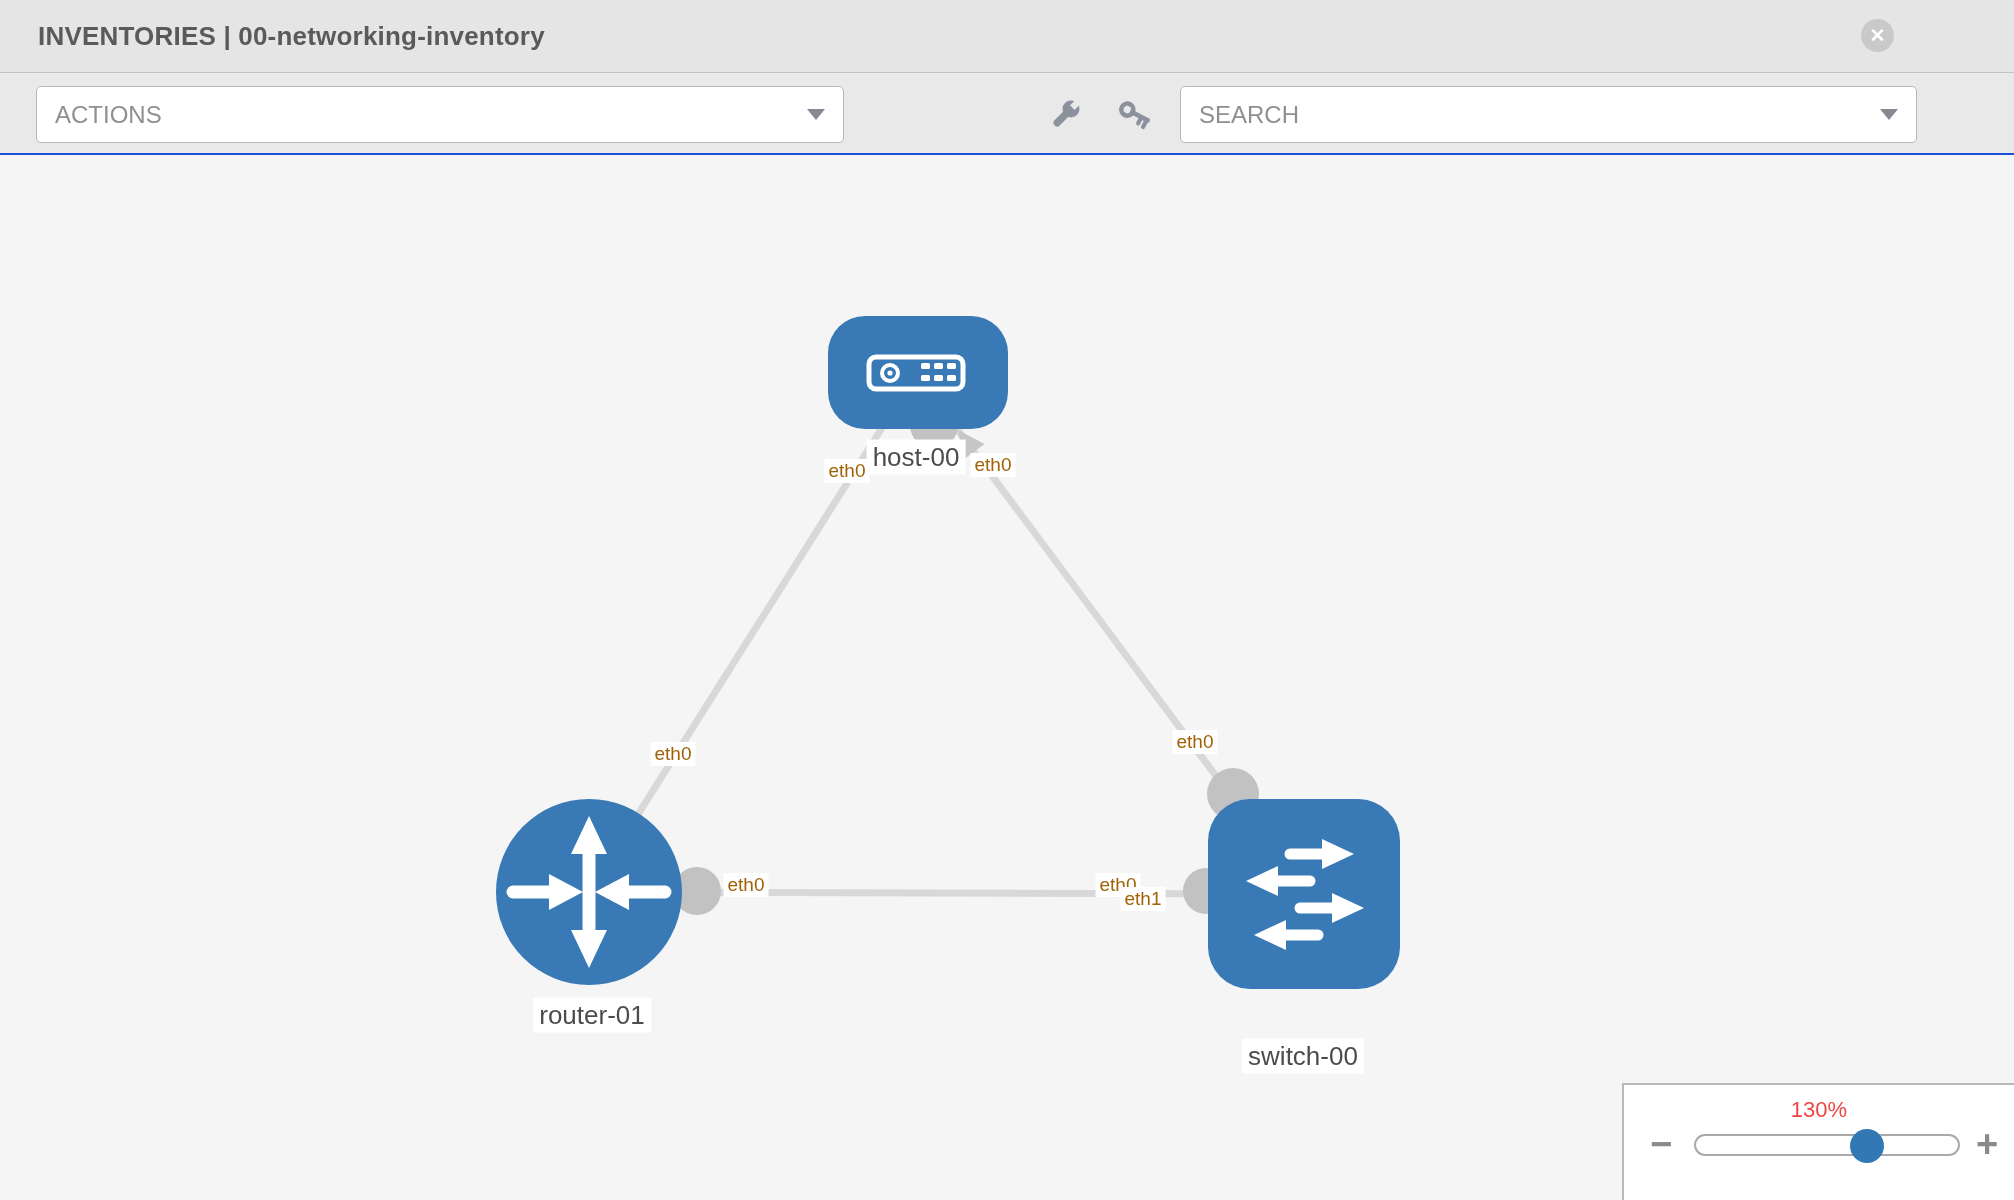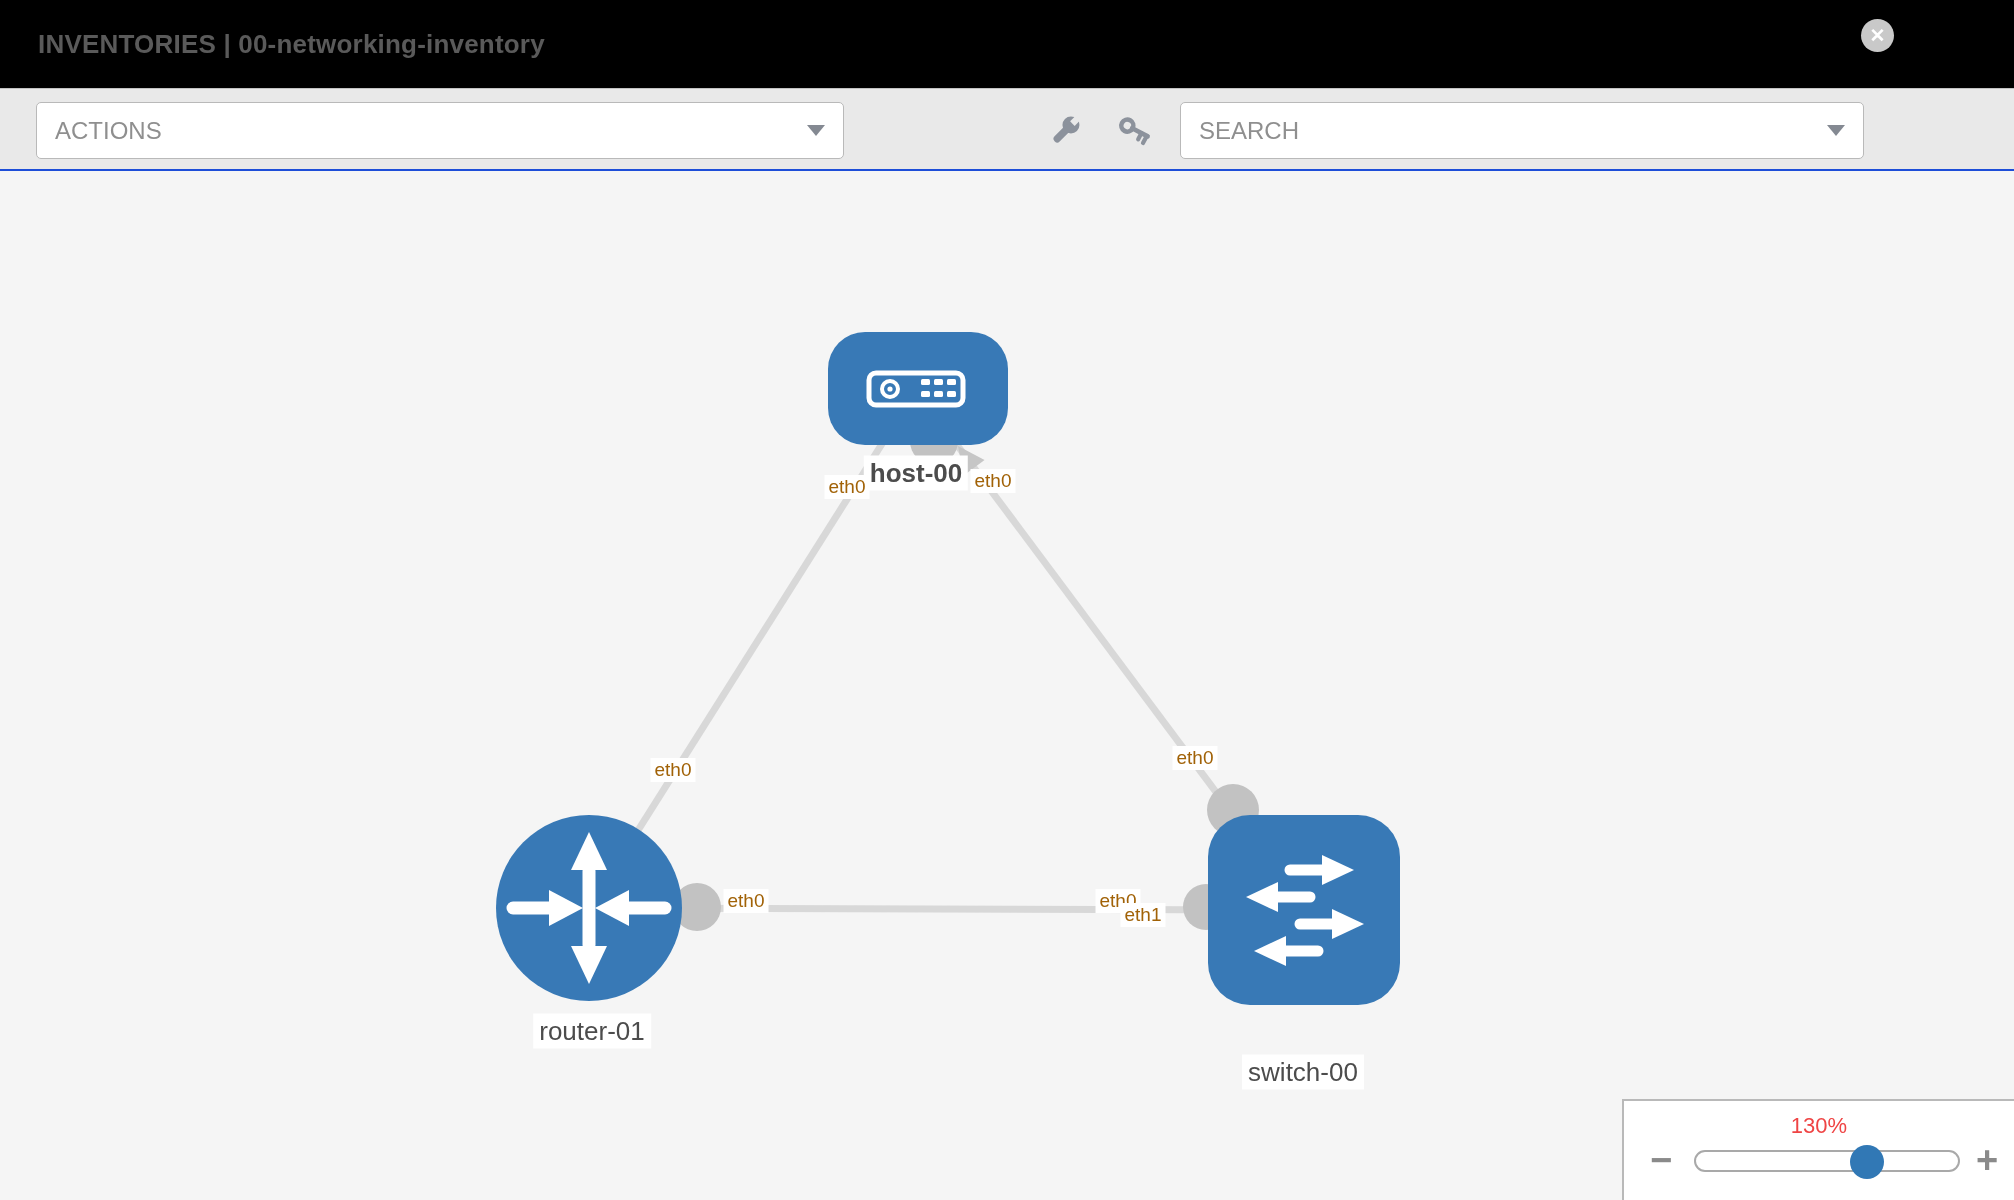--- a/index.html
+++ b/index.html
@@ -1,36 +1,36 @@
 <!DOCTYPE html>
 <html><head>
 <meta charset="utf-8">
 <style>
   * { margin:0; padding:0; box-sizing:border-box; }
   html,body { width:2014px; height:1200px; overflow:hidden; background:#fff;
               font-family:"Liberation Sans", sans-serif; }
 
   
-  .header { position:relative; height:88px; background:#000000; }
+  .header { position:relative; height:72px; background:#e5e5e5; }
   .header-title { position:absolute; left:38px; top:50%; transform:translateY(-50%);
                   font-size:26px; font-weight:700; color:#5a5a5a; letter-spacing:.2px; }
   .close-btn { position:absolute; left:1861px; top:19px; width:33px; height:33px;
                border-radius:50%; background:#c9c9c9; display:flex; align-items:center;
                justify-content:center; cursor:pointer; }
   .close-btn span { color:#fff; font-size:19px; font-weight:700; line-height:1; }
 
   
   .toolbar { position:relative; height:83px; background:#e9e9e9;
              border-top:1px solid #c2c2c2; border-bottom:2px solid #1d4ed8; }
   .dropdown { position:absolute; top:13px; height:57px; background:#fff;
               border:1px solid #b9b9b9; border-radius:5px; display:flex;
               align-items:center; padding:0 18px; color:#8f8f8f; font-size:24px;
               cursor:pointer; }
   .dropdown.actions { left:36px;  width:808px; }
-  .dropdown.search  { left:1180px; width:684px; }
+  .dropdown.search  { left:1180px; width:737px; }
   .caret { width:0; height:0; border-left:9px solid transparent;
            border-right:9px solid transparent; border-top:11px solid #848992;
            margin-left:auto; }
   .tool-icon { position:absolute; top:22px; width:42px; height:42px; cursor:pointer; }
   .tool-icon.wrench { left:1045px; }
   .tool-icon.key    { left:1112px; }
 
   
   .canvas { position:relative; height:1045px; background:#f5f5f5; overflow:hidden; }
   .graph-svg { position:absolute; left:0; top:0; }
@@ -150,21 +150,21 @@
         <line x1="1310" y1="726" x2="1274" y2="726"></line>
         <polygon points="1246,726 1278,711 1278,741" stroke="none"></polygon>
         <line x1="1300" y1="753" x2="1336" y2="753"></line>
         <polygon points="1364,753 1332,738 1332,768" stroke="none"></polygon>
         <line x1="1318" y1="780" x2="1282" y2="780"></line>
         <polygon points="1254,780 1286,765 1286,795" stroke="none"></polygon>
       </g>
     </g>
   </svg>
 
-  <span class="graph-label node-label" style="left:916px;  top:302px;font-weight:bold;">host-00</span>
+  <span class="graph-label node-label" style="left:916px;  top:302px;">host-00</span>
   <span class="graph-label node-label" style="left:592px;  top:860px;">router-01</span>
   <span class="graph-label node-label" style="left:1303px; top:901px;">switch-00</span>
 
   <span class="graph-label iface-label" style="left:847px;  top:316px;">eth0</span>
   <span class="graph-label iface-label" style="left:993px;  top:310px;">eth0</span>
   <span class="graph-label iface-label" style="left:673px;  top:599px;">eth0</span>
   <span class="graph-label iface-label" style="left:1195px; top:587px;">eth0</span>
   <span class="graph-label iface-label" style="left:746px;  top:730px;">eth0</span>
   <span class="graph-label iface-label" style="left:1118px; top:730px;">eth0</span>
   <span class="graph-label iface-label" style="left:1143px; top:744px;">eth1</span>

